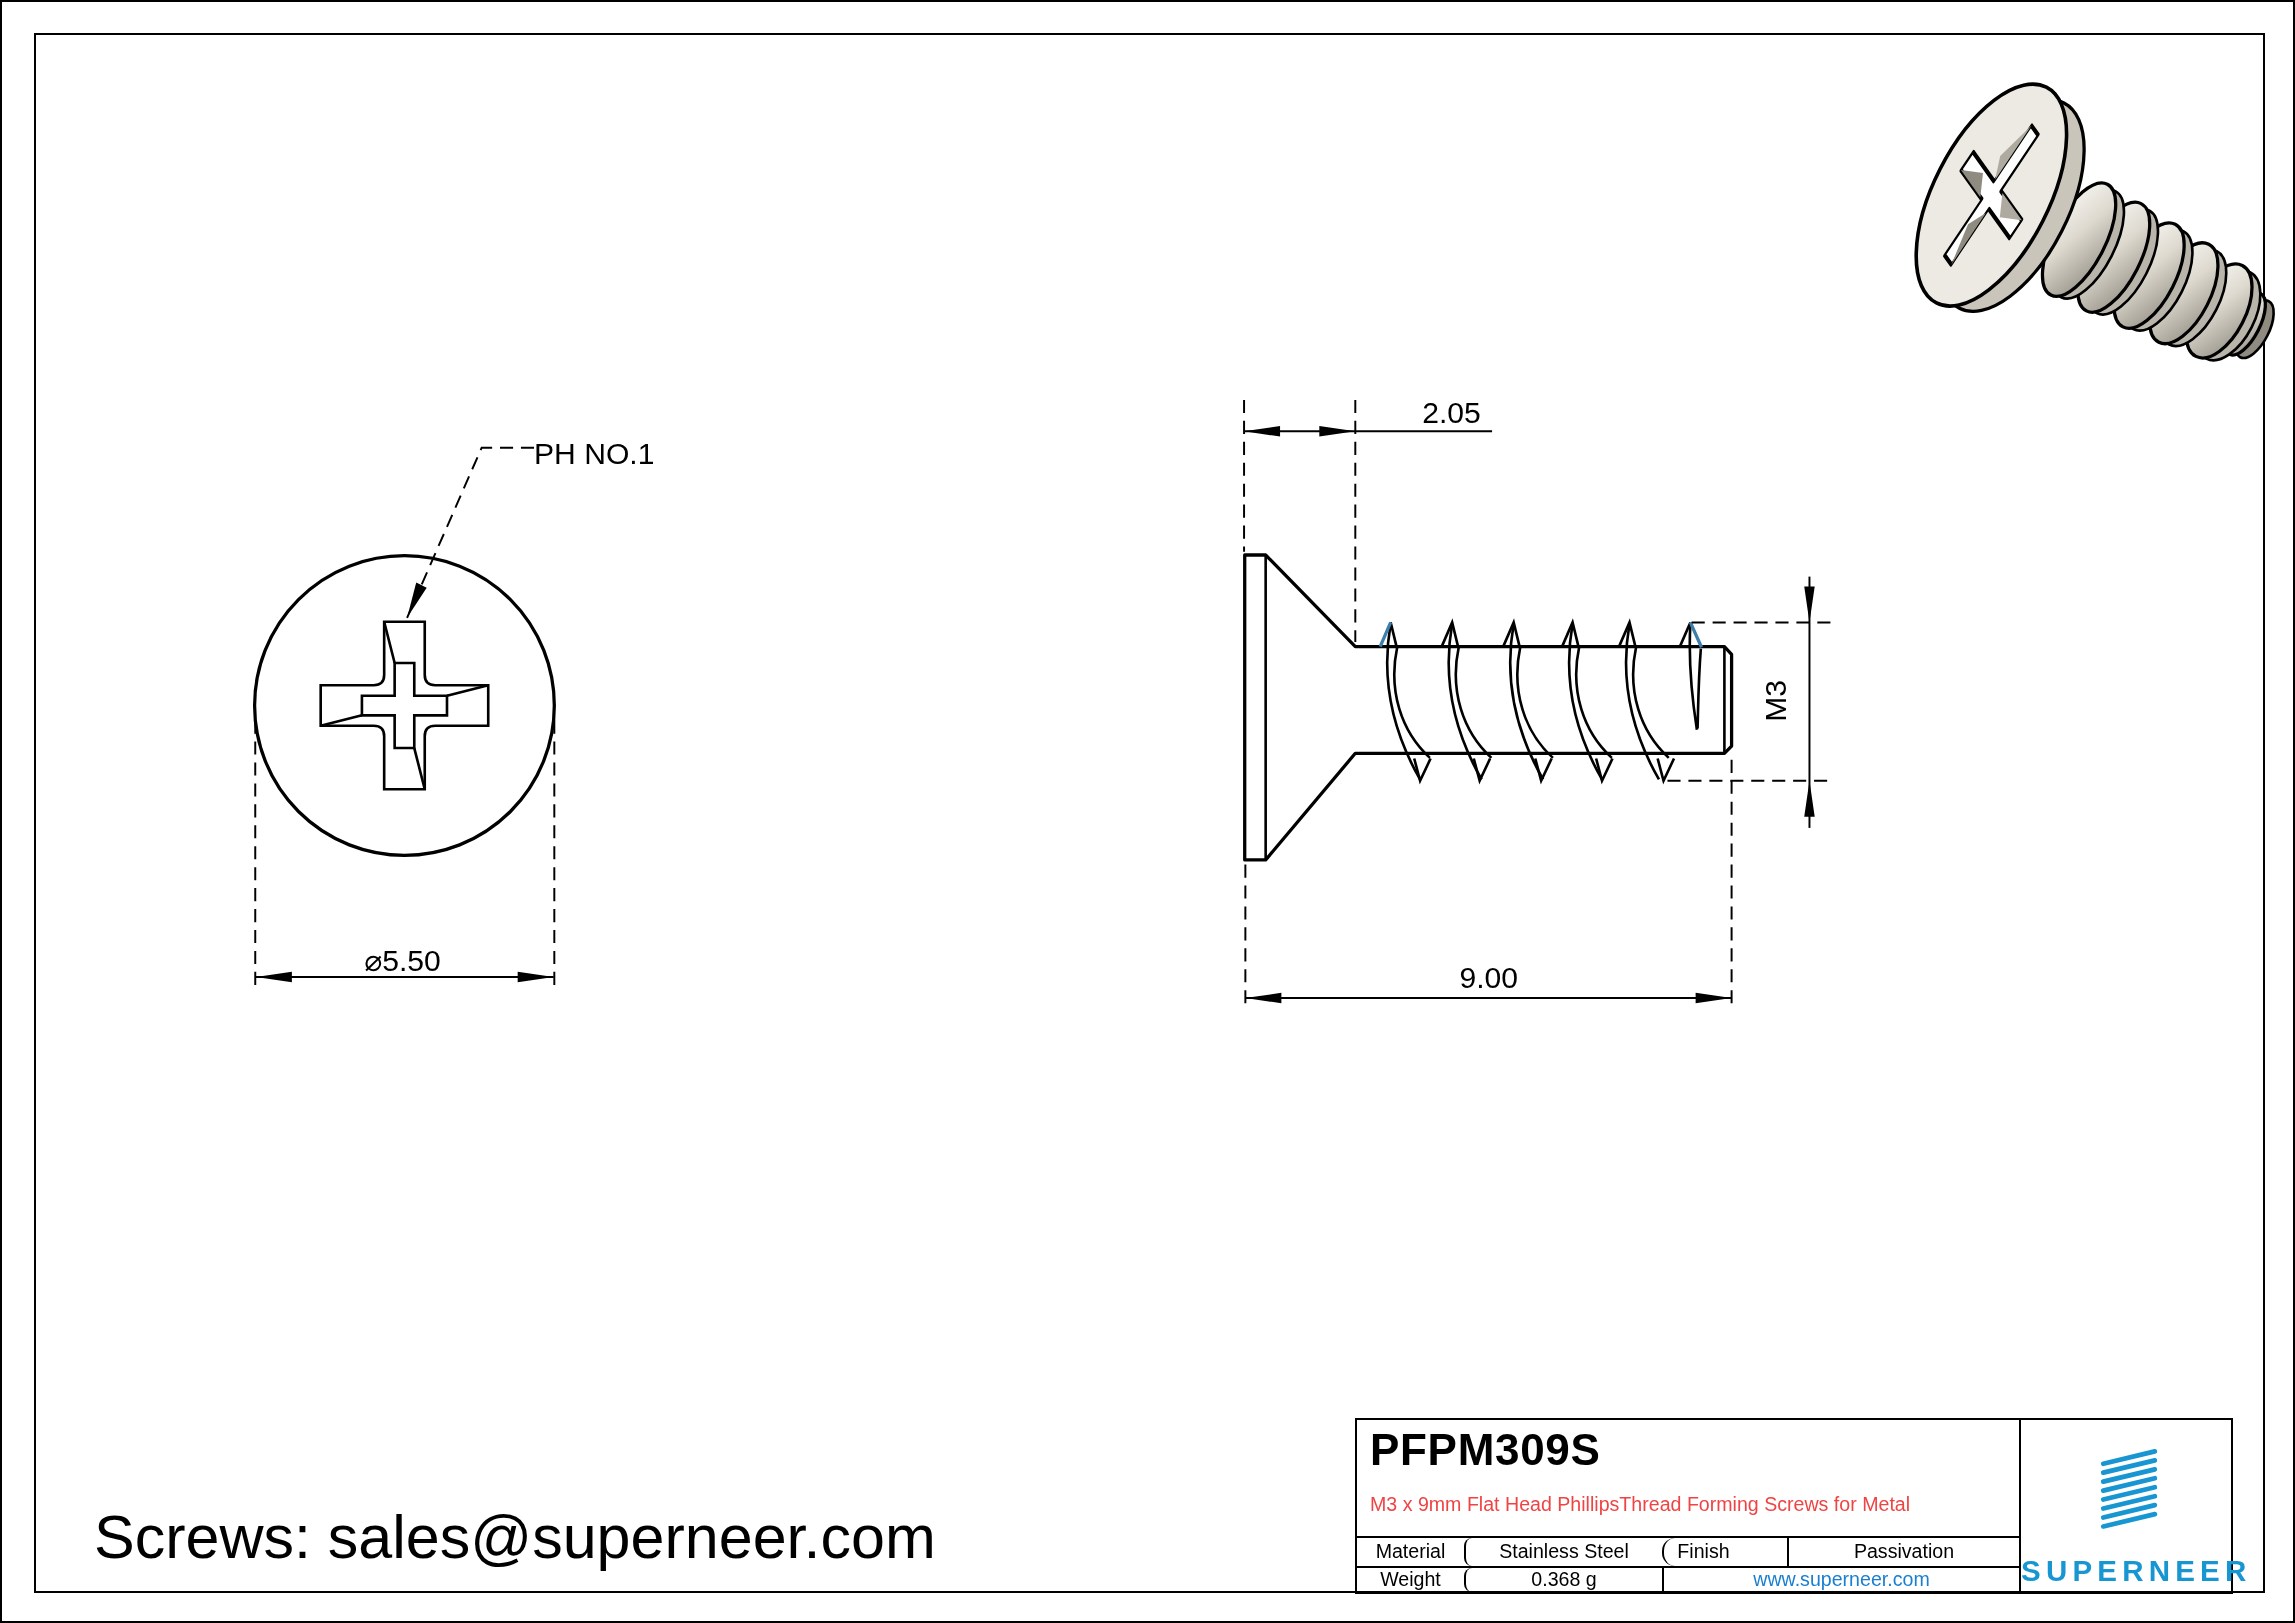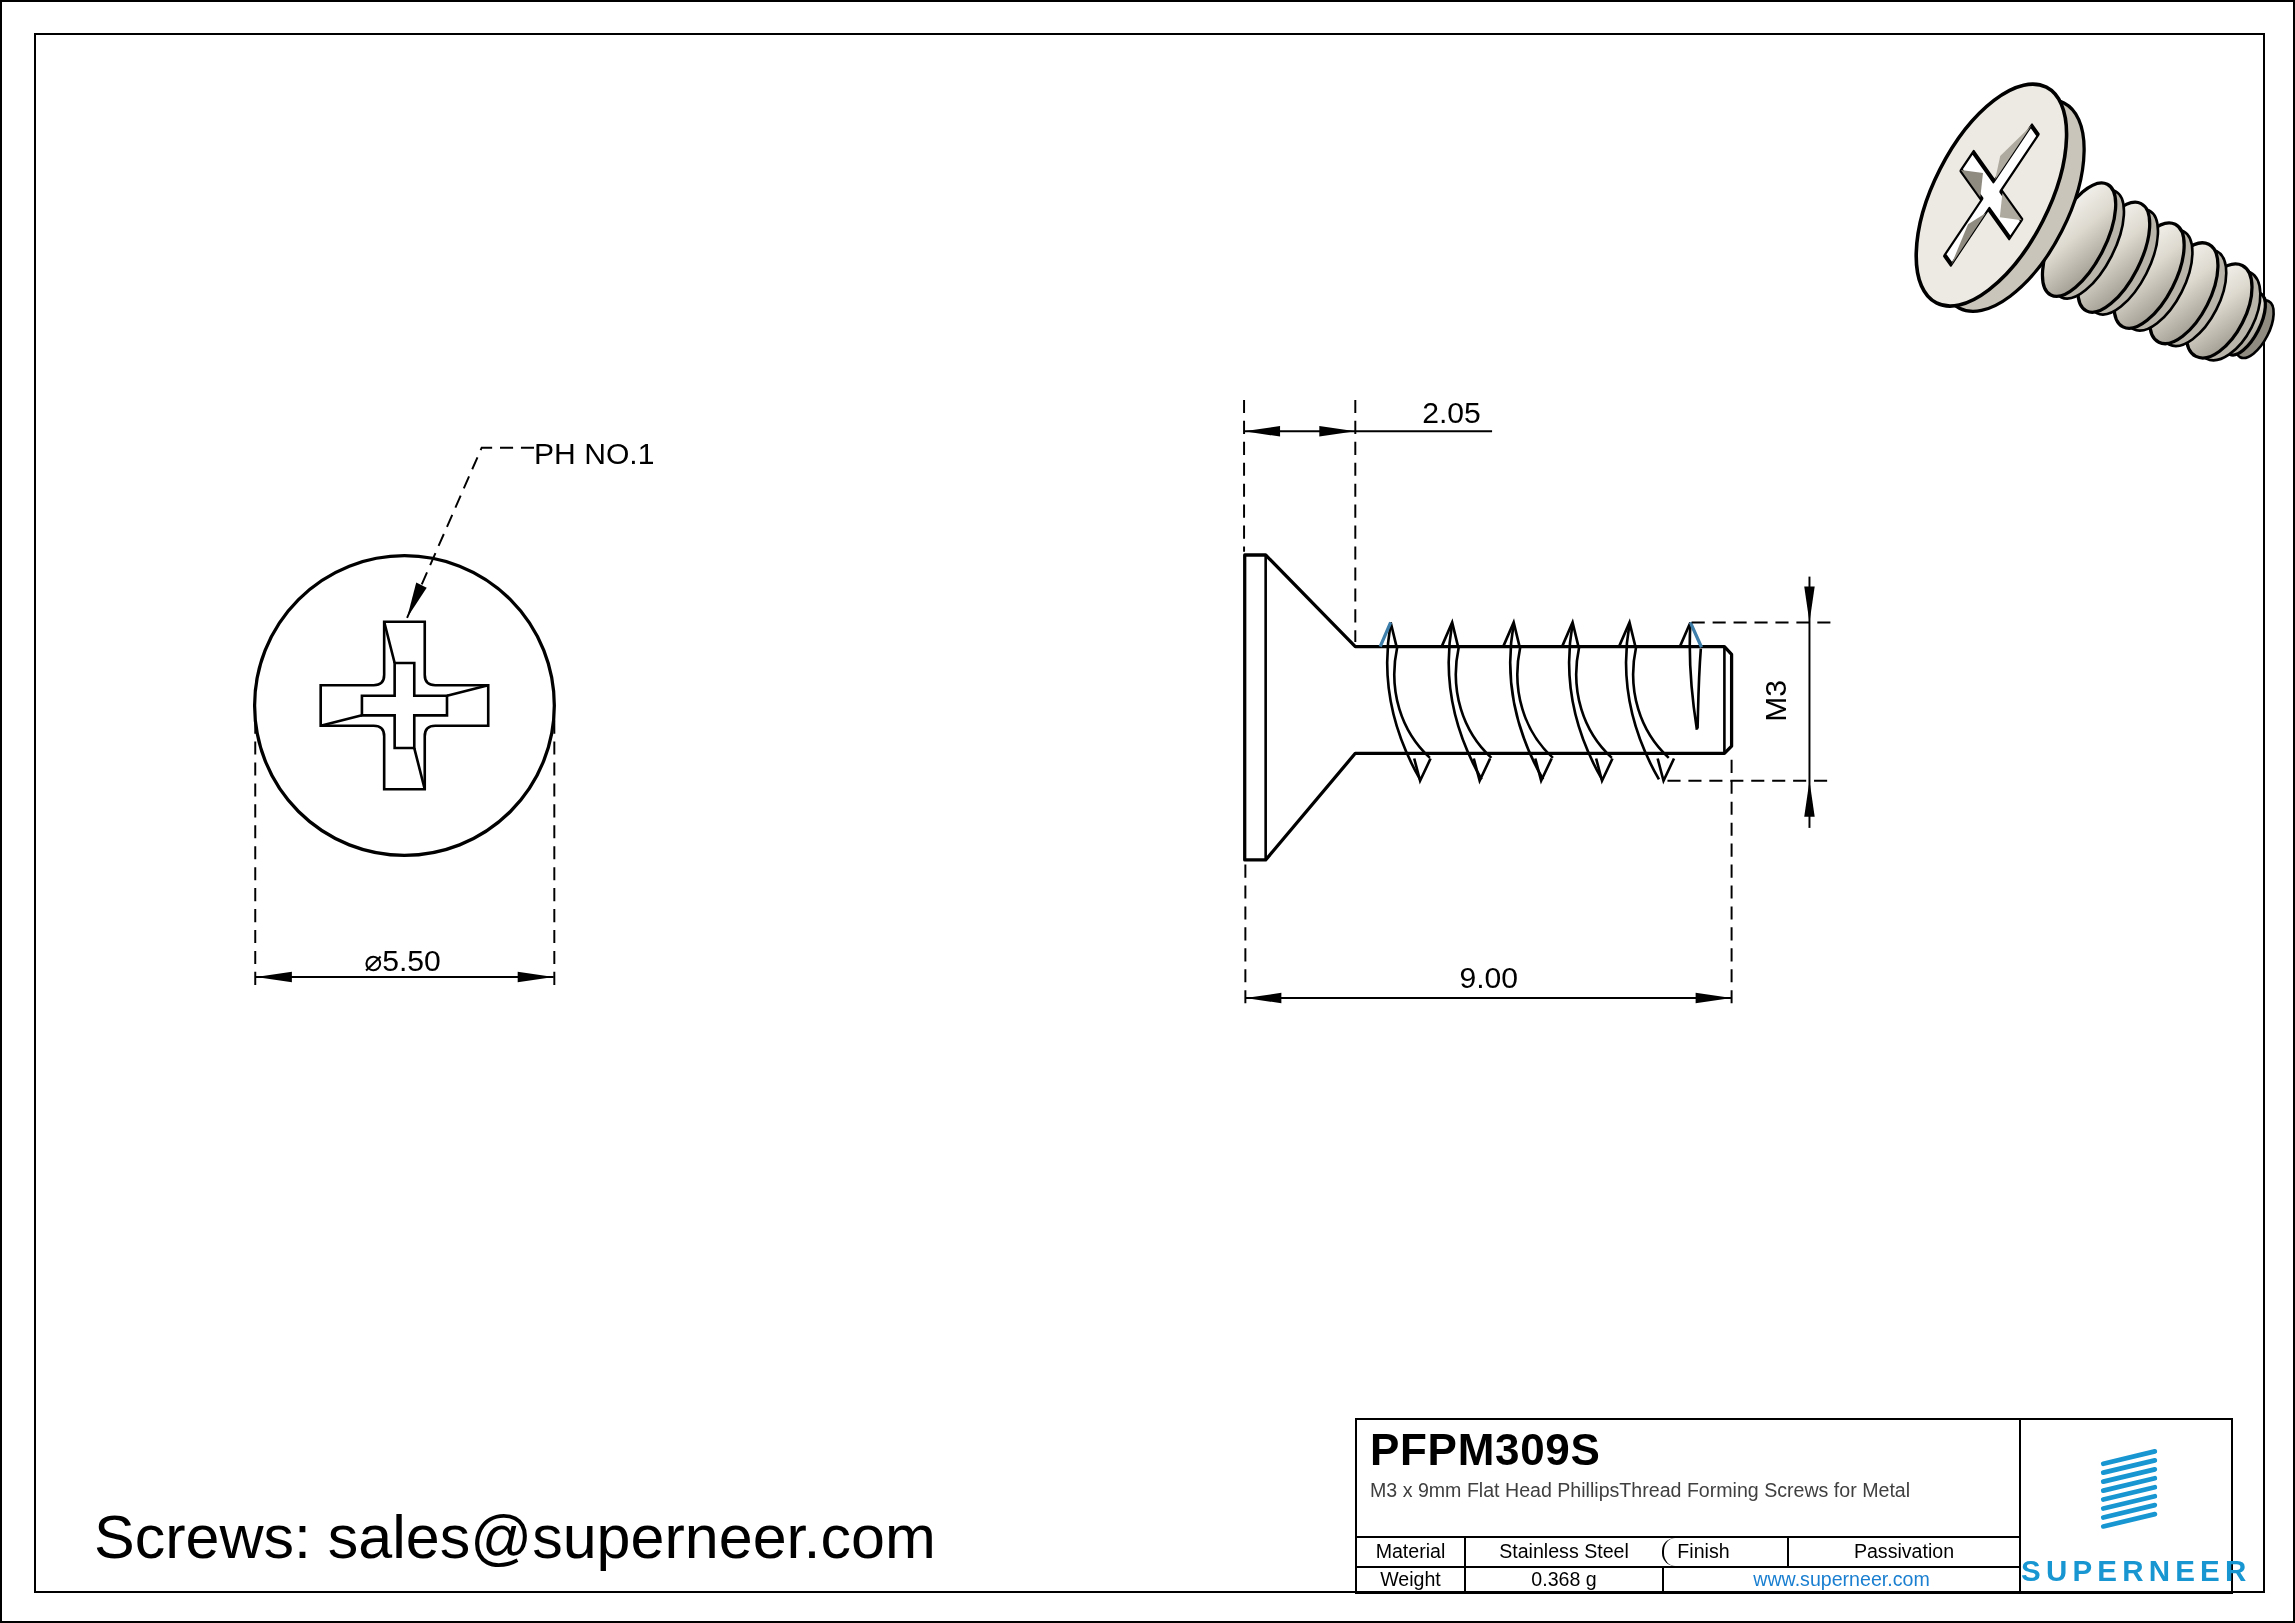--- a/index.html
+++ b/index.html
@@ -26,29 +26,29 @@
     position:absolute;left:92px;top:1500px;font-size:61px;color:#000;
     white-space:nowrap;
   }
 
   
   .tb{position:absolute;left:1353px;top:1416px;width:878px;height:176px;
       border:2.6px solid #000;box-sizing:border-box;display:flex;}
   .tb-left{width:662px;display:flex;flex-direction:column;}
   .tb-titlecell{height:116px;box-sizing:border-box;padding-left:13px;overflow:hidden;}
   .tb-part{font-size:44px;font-weight:bold;margin-top:5.2px;letter-spacing:0.7px;color:#000;}
-  .tb-desc{font-size:19.6px;color:#404040;line-height:24px;margin-top:3px;}
+  .tb-desc{font-size:19.6px;color:#ef4444;line-height:24px;margin-top:17px;}
   .tb-row{display:flex;box-sizing:border-box;border-top:2px solid #000;}
   .tb-row1{height:29.5px;}
   .tb-row2{flex:1;}
   .tb-cell{box-sizing:border-box;display:flex;align-items:center;justify-content:center;
            font-size:19.6px;color:#000;overflow:hidden;}
   .tb-cell + .tb-cell{border-left:2px solid #000;}
   .w-label{width:107px;}
-  .w-value{width:198px;}
+  .w-value{width:198px;border-radius:8px;}
   .w-finish{width:81px;border-radius:13px;}
   .w-pass{flex:1;margin-left:44px;}
   .w-site{flex:1;}
   .site-link{color:#1A7FD0;}
   .tb-logo{flex:1;border-left:2px solid #000;position:relative;}
   .logo-mark{position:absolute;left:0;top:0;width:100%;height:100%;}
   .brand-word{
     position:absolute;left:0;right:0;top:134px;text-align:center;
     font-size:29.5px;font-weight:bold;letter-spacing:5.2px;color:#1796D2;
     white-space:nowrap;

